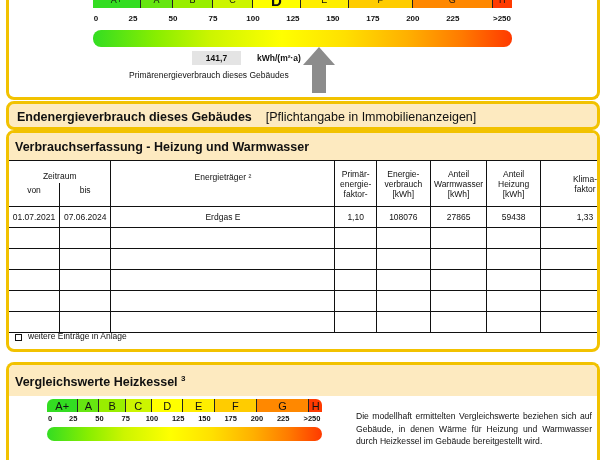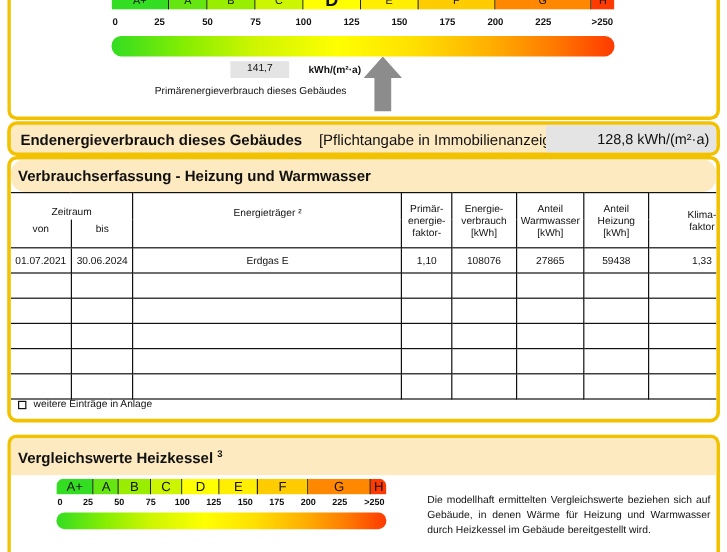--- a/index.html
+++ b/index.html
@@ -21,21 +21,21 @@
   .grad { position: absolute; background: linear-gradient(to right, #33dd22 0%, #88ee00 15%, #ccf500 28%, #ffff00 45%, #ffe000 60%, #ffb000 75%, #ff7a00 88%, #ff3a00 100%); }
 
   
   #p-end { left: 6px; top: 101px; width: 594px; height: 29px; background: #fdeac0; }
   #p-end .lbl { position: absolute; left: 8px; top: 6px; font-size: 12.5px; }
   #p-end .lbl b { font-weight: bold; }
   #p-end .val { position: absolute; right: 0; top: 0; width: 142px; height: 100%; background: #e4e4e4; font-size: 12px; display: flex; align-items: center; justify-content: flex-end; padding-right: 6px; }
 
   
   #p-verb { left: 6px; top: 130px; width: 594px; height: 222px; }
-  #p-verb .panel-head { height: 27px; font-size: 12.5px; padding: 7px 0 0 6px; border-radius: 12px; }
+  #p-verb .panel-head { height: 27px; font-size: 12.5px; padding: 7px 0 0 6px; }
   table.vt { position: absolute; left: 0; top: 27px; border-collapse: collapse; font-size: 8.5px; table-layout: fixed; }
   table.vt td { border: 1px solid #111; text-align: center; vertical-align: middle; padding: 0; overflow: hidden; }
   table.vt tr.body-row td { height: 21px; }
   table.vt td.nb-left { border-left: none; }
   table.vt td.nb-right { border-right: none; padding-left: 32px; }
   .foot { position: absolute; left: 6px; top: 198px; font-size: 8.5px; display: flex; align-items: flex-end; gap: 6px; }
   .chk { width: 7px; height: 7px; border: 1px solid #111; display: inline-block; }
 
   
   #p-verg { left: 6px; top: 362px; width: 594px; height: 110px; border-bottom: none; border-radius: 8px 8px 0 0; }
@@ -69,39 +69,36 @@
         <span class="tick" style="left: 199.905px;">125</span>
         <span class="tick" style="left: 239.885px;">150</span>
         <span class="tick" style="left: 279.866px;">175</span>
         <span class="tick" style="left: 319.847px;">200</span>
         <span class="tick" style="left: 359.828px;">225</span>
         <span class="tick" style="left: 409px;">&gt;250</span>
       </div>
     <div class="grad" style="left:0; top:38px; width:419px; height:17px; border-radius:8px;"></div>
   </div>
 
-  <div style="position:absolute; left:183px; top:59px; width:49px; height:14px; background:#e4e4e4; font-size:8.5px; font-weight:normal; display:flex; justify-content:center;">
+  <div style="position:absolute; left:183px; top:59px; width:49px; height:14px; background:#e4e4e4; font-size:8.5px; font-weight:bold; display:flex; align-items:center; justify-content:center;">
     <span>141,7</span>
   </div>
   <span style="position:absolute; left:248px; top:61px; font-size:8.5px; font-weight:bold;">kWh/(m²·a)</span>
   <span style="position:absolute; left:120px; top:78px; font-size:8.5px; font-weight:normal;text-align:right;">Primärenergieverbrauch dieses Gebäudes</span>
 
   <svg style="position:absolute; left:294px; top:55px;" width="32" height="46" viewBox="0 0 32 46">
     <polygon points="16,0 32,18 23,18 23,46 9,46 9,18 0,18" fill="#8c8c8c"></polygon>
   </svg>
 </div>
 
 <div class="panel" id="p-end">
   <div class="lbl">
     <b>Endenergieverbrauch dieses Gebäudes</b>
     <span>&nbsp;&nbsp;</span>
     <span>[Pflichtangabe in Immobilienanzeigen]</span>
-  </div>
-  <div class="val">
-    <span>128,8 kWh/(m²·a)</span>
   </div>
 </div>
 
 <div class="panel" id="p-verb">
   <div class="panel-head">Verbrauchserfassung - Heizung und Warmwasser</div>
 
   <table class="vt">
     <colgroup>
       <col style="width:51px">
         <col style="width:52px">
@@ -130,21 +127,21 @@
 [kWh]</td>
         <td rowspan="2" class="nb-right" style="white-space:pre-line; line-height:10px;">Klima-
 faktor</td>
       </tr>
       <tr style="height:24px;">
         <td class="nb-left" style="border-top:none; border-right:none; vertical-align:top; padding-top:2px;">von</td>
         <td style="border-top:none; vertical-align:top; padding-top:2px;">bis</td>
       </tr>
     <tr class="body-row">
           <td class="nb-left">01.07.2021</td>
-          <td>30.06.2024</td>
+          <td>07.06.2024</td>
           <td>Erdgas E</td>
           <td>1,10</td>
           <td>108076</td>
           <td>27865</td>
           <td>59438</td>
           <td class="nb-right">1,33</td>
         </tr>
         <tr class="body-row">
           <td class="nb-left"></td>
           <td></td>

